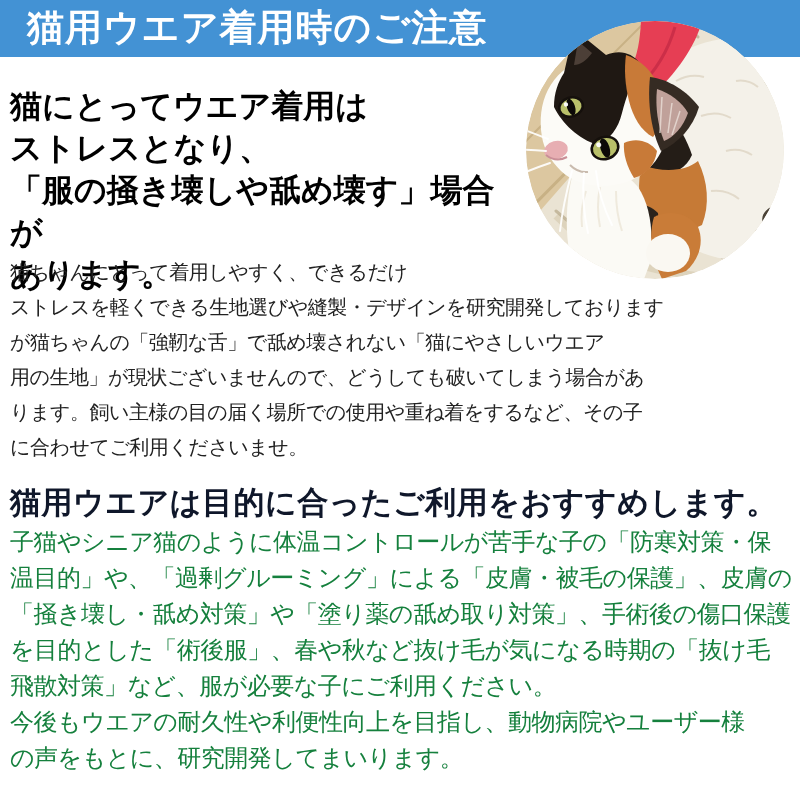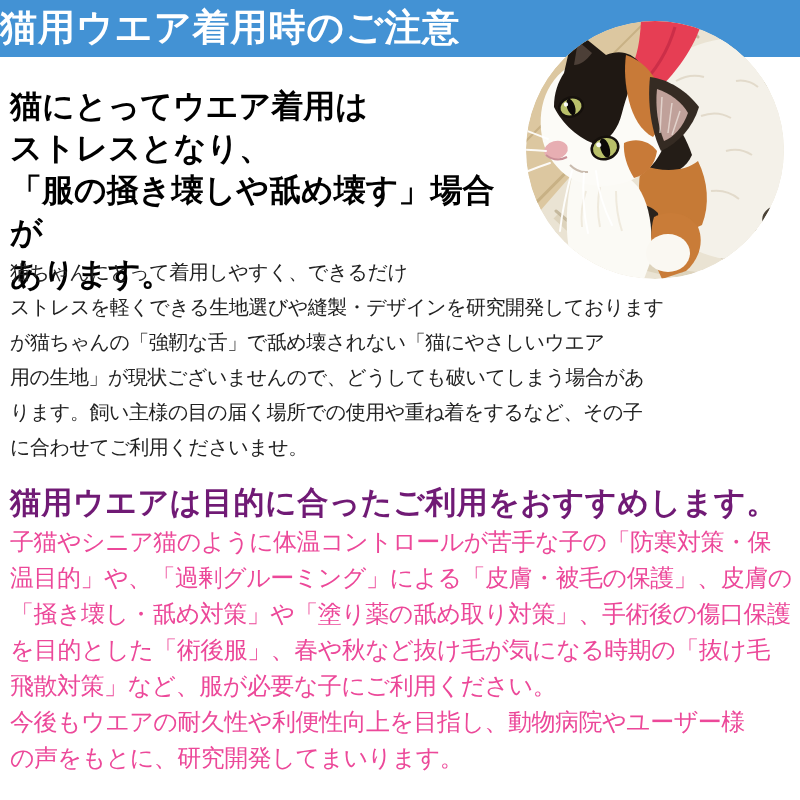--- a/index.html
+++ b/index.html
@@ -6,42 +6,42 @@
   body{
     width:800px;height:800px;position:relative;overflow:hidden;
     background:#ffffff;
     font-family:"Liberation Sans","DejaVu Sans",sans-serif;
   }
   .header-bar{
     position:absolute;left:0;top:0;width:800px;height:57px;
     background:#4392d4;z-index:1;
   }
   .header-bar .title{
-    margin:0;padding:0 0 0 0;
+    margin:0;padding:0 0 0 27px;
     font-size:37px;line-height:56px;font-weight:bold;color:#ffffff;
     letter-spacing:1px;white-space:nowrap;
   }
   .intro-heading{
     position:absolute;left:10px;top:85px;width:515px;z-index:2;
     font-size:32px;line-height:42px;font-weight:bold;color:#000000;
     letter-spacing:0px;white-space:pre-line;
   }
   .intro-body{
     position:absolute;left:10px;top:255px;width:788px;z-index:2;
     font-size:20px;line-height:35px;font-weight:500;color:#222222;
     letter-spacing:-0.5px;white-space:pre-line;
   }
   .rec-heading{
     position:absolute;left:10px;top:484px;width:790px;z-index:2;
-    font-size:31px;line-height:37px;font-weight:bold;color:#701a75;
+    font-size:31px;line-height:37px;font-weight:bold;color:#0f172a;
     letter-spacing:0.5px;white-space:nowrap;
   }
   .rec-body{
     position:absolute;left:10px;top:524px;width:788px;z-index:2;
-    font-size:24px;line-height:36px;font-weight:500;color:#ec4899;
+    font-size:24px;line-height:36px;font-weight:500;color:#15803d;
     letter-spacing:-0.5px;white-space:pre-line;
   }
   .cat-photo{
     position:absolute;left:526px;top:21px;width:258px;height:258px;
     border-radius:50%;overflow:hidden;z-index:3;
   }
   .cat-photo svg{display:block;width:258px;height:258px;}
 </style>
 </head>
 <body>

